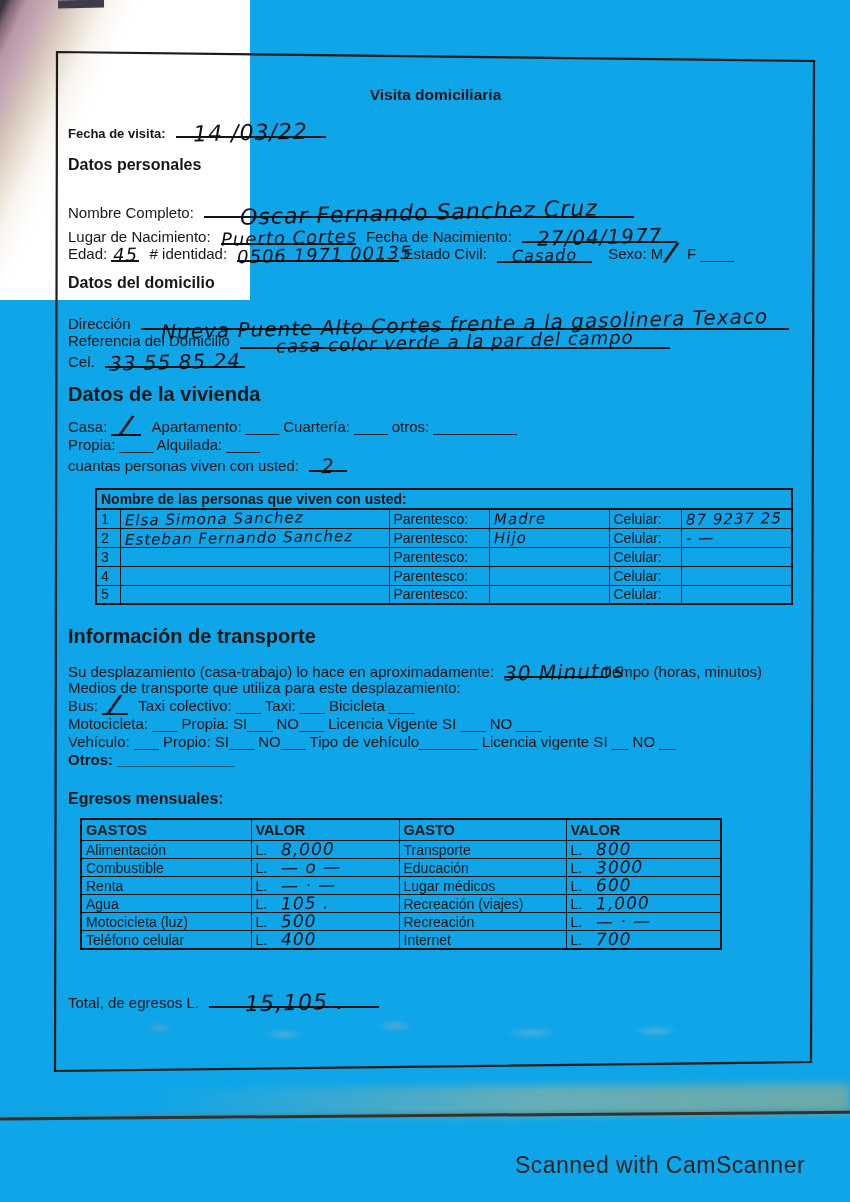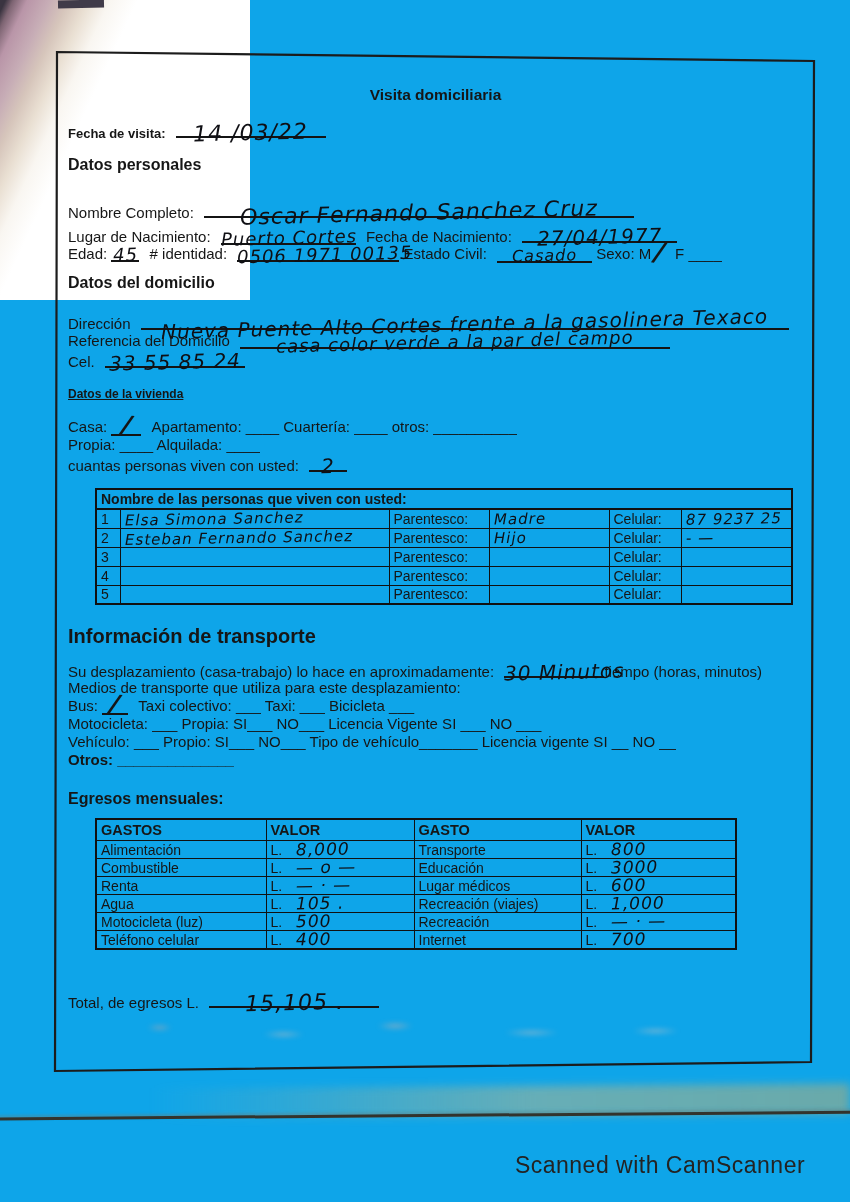--- a/index.html
+++ b/index.html
@@ -27,30 +27,30 @@
   .line{position:absolute;left:68px;white-space:nowrap;font-size:15px;line-height:18px;}
   .bold{font-weight:700;}
   .title{position:absolute;left:57px;top:86px;width:757px;text-align:center;font-weight:700;font-size:15.5px;}
 
   
   .hw{font-family:"DejaVu Sans",cursive;font-style:italic;color:#0f0f14;display:inline-block;letter-spacing:1px;line-height:1;transform:rotate(-1.2deg);}
   .hw16{font-size:16px;} .hw18{font-size:18px;} .hw20{font-size:20px;} .hw22{font-size:22px;}
   .fill{display:inline-block;border-bottom:2px solid #141414;text-align:center;vertical-align:baseline;height:16px;}
   .fill .hw{transform:rotate(-1.5deg) translateY(2px);}
   .slash{font-family:"DejaVu Sans",cursive;font-style:italic;font-size:26px;font-weight:700;display:inline-block;transform:rotate(8deg);line-height:0;vertical-align:-2px;}
-  .gap-s{margin-left:6px;} .gap-m{text-align:center;}
+  .gap-s{margin-left:6px;} .gap-m{margin-left:12px;text-align:center;}
 
   
   table{border-collapse:collapse;position:absolute;table-layout:fixed;margin-left:32px;}
   td,th{border:1.5px solid #111;padding:0 4px;font-size:14px;overflow:visible;}
   .persons-table{left:63px;top:488px;width:696px;}
   .persons-table tr{height:19px;}
   .persons-table .tbl-title{font-weight:700;height:18px;border:2px solid #111;}
   .persons-table td .hw{font-size:15px;transform:rotate(-1deg);}
-  .expenses-table{left:63px;top:818px;width:640px;}
+  .expenses-table{left:48px;top:818px;width:640px;}
   .expenses-table tr{height:17px;}
   .expenses-table th{text-align:left;font-weight:700;font-size:14.5px;height:20px;}
   .expenses-table .hw{font-size:17px;margin-left:14px;transform:rotate(-1deg);}
   .outer{border:2px solid #111;}
 </style>
 </head>
 <body>
 
 <div class="scan">
 
@@ -102,21 +102,21 @@
   </div>
   <div class="line" style="top:331px;">
     <span>Referencia del Domicilio</span>
     <span class="fill gap-s" style="width:430px;"><span class="hw hw18">casa color verde a la par del campo</span></span>
   </div>
   <div class="line" style="top:350px;">
     <span>Cel.</span>
     <span class="fill gap-s" style="width:140px;"><span class="hw hw20">33 55 85 24</span></span>
   </div>
 
-  <div class="line bold" style="top:385px;font-size:12px;text-decoration:underline;">Datos de la vivienda</div>
+  <div class="line bold" style="top:385px;font-size:20px;">Datos de la vivienda</div>
 
   <div class="line" style="top:418px;">
     <span>Casa:</span>
     <span class="fill" style="width:30px;"><span class="slash">/</span></span>
     <span class="gap-s">Apartamento: ____ Cuartería: ____ otros: __________</span>
   </div>
   <div class="line" style="top:436px;">Propia: ____ Alquilada: ____</div>
   <div class="line" style="top:454px;">
     <span>cuantas personas viven con usted:</span>
     <span class="fill gap-s" style="width:38px;"><span class="hw hw20">2</span></span>

